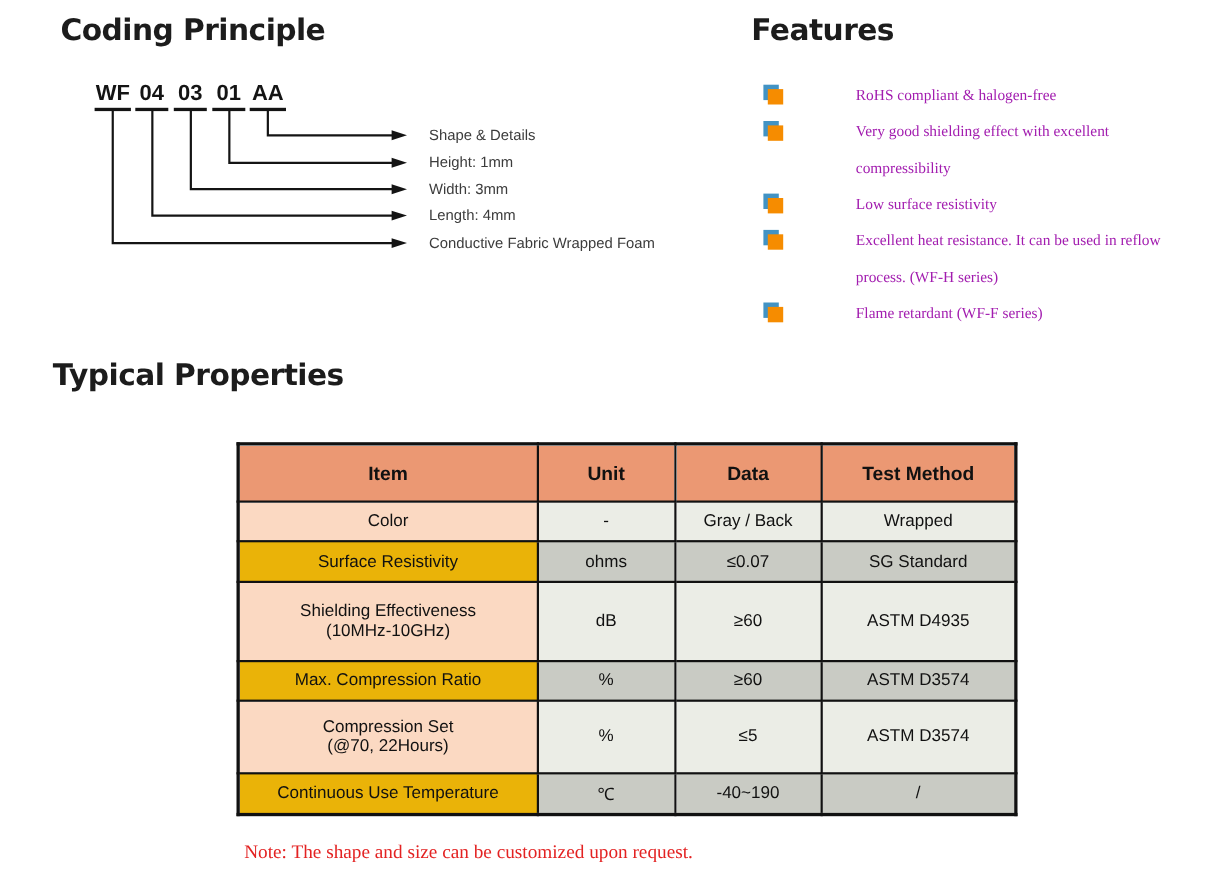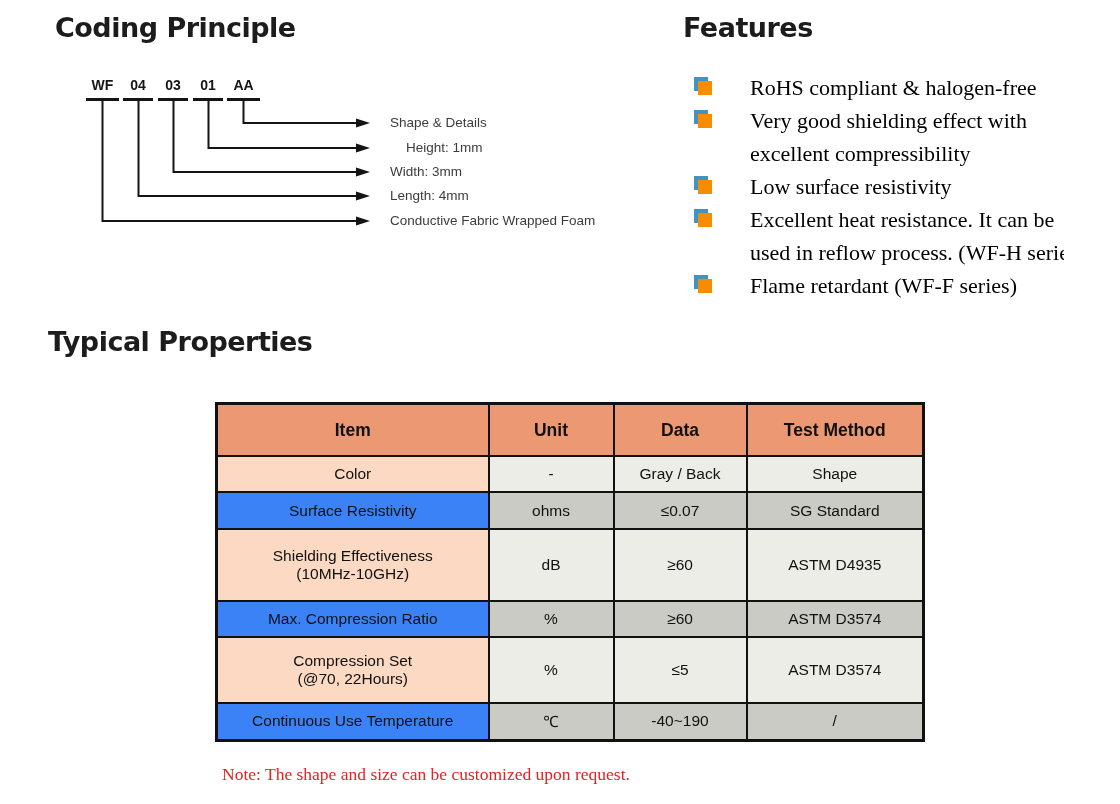--- a/index.html
+++ b/index.html
@@ -9,58 +9,58 @@
     font-family:"Liberation Sans", sans-serif; color:#1a1a1a;
   }
   .h-title {
     position:absolute; margin:0;
     font-family:"DejaVu Sans", sans-serif;
     font-weight:700; font-size:27px; letter-spacing:-0.5px; color:#1c1c1c;
   }
   
   .code-seg {
     position:absolute; top:74; height:24px; line-height:22px;
-    font-weight:700; font-size:14px; text-align:center;
+    font-weight:700; font-size:20px; text-align:center;
     border-bottom:3px solid #141414; color:#141414;
   }
   .diagram-svg { position:absolute; left:0; top:0; }
   .diag-label {
     position:absolute; left:390px; height:16px; line-height:16px;
     font-size:13.5px; color:#3c3c3c; white-space:nowrap;
   }
   
   .features-list { position:absolute; left:698px; top:71px; width:400px; }
   .feat-item { display:flex; align-items:flex-start; }
   .feat-bullet-col { width:52px; flex:0 0 52px; }
   .feat-bullet {
     display:block; width:14px; height:14px; margin-top:10px;
     background:#F68C00; box-shadow:-4px -4px 0 0 #4293C4;
   }
   .feat-text {
     width:345px; font-family:"Liberation Serif", serif;
-    font-size:22px; line-height:33px; color:#000000;
+    font-size:14px; line-height:33px; color:#a21caf;margin-left:28px;
   }
   
   .props-table {
     position:absolute; left:215px; top:402px;
     border-collapse:collapse; border:3px solid #111;
     font-family:"Liberation Sans", sans-serif; table-layout:fixed;
   }
   .props-table th, .props-table td {
     border:2px solid #111; text-align:center; vertical-align:middle;
     padding:0 6px; overflow:hidden;
   }
   .props-table th {
     height:50px; font-size:17.5px; font-weight:700;
     background:#EB9873; color:#111;
   }
   .props-table td { font-size:15.5px; color:#111; white-space:pre-line; }
   tr.row-light td.item-cell { background:#FBD9C2; }
   tr.row-light td.val-cell  { background:#EBEDE6; }
-  tr.row-dark  td.item-cell { background:#3b82f6; }
+  tr.row-dark  td.item-cell { background:#eab308; }
   tr.row-dark  td.val-cell  { background:#C9CBC4; }
   .note-text {
     position:absolute; left:222px; top:764px;
     font-family:"Liberation Serif", serif; font-size:17.5px; color:#E32222;
   }
 </style>
 </head>
 <body>
 
 <div class="page">
@@ -86,21 +86,21 @@
     </svg>
     <div id="code-row">
         <span class="code-seg" style="left: 86px; width: 33px; top: 74px;">WF</span>
         <span class="code-seg" style="left: 123px; width: 30px; top: 74px;">04</span>
         <span class="code-seg" style="left: 158px; width: 30px; top: 74px;">03</span>
         <span class="code-seg" style="left: 193px; width: 30px; top: 74px;">01</span>
         <span class="code-seg" style="left: 227px; width: 33px; top: 74px;">AA</span>
       </div>
     <div id="diagram-labels">
         <div class="diag-label" style="top: 115px;">Shape &amp; Details</div>
-        <div class="diag-label" style="top: 140px; margin-left: 16px;">Height: 1mm</div>
+        <div class="diag-label" style="top: 140px;">Height: 1mm</div>
         <div class="diag-label" style="top: 164px;">Width: 3mm</div>
         <div class="diag-label" style="top: 188px;">Length: 4mm</div>
         <div class="diag-label" style="top: 213px;">Conductive Fabric Wrapped Foam</div>
       </div>
   </div>
 
   <h1 class="h-title" style="left:683px; top:12px;">Features</h1>
   <div class="features-list" id="features-list">
       <div class="feat-item">
         <span class="feat-bullet-col">
@@ -149,21 +149,21 @@
           <th>Unit</th>
           <th>Data</th>
           <th>Test Method</th>
         </tr>
       </thead>
     <tbody id="props-body">
         <tr class="row-light" style="height: 36px;">
           <td class="item-cell">Color</td>
           <td class="val-cell">-</td>
           <td class="val-cell">Gray / Back</td>
-          <td class="val-cell">Shape</td>
+          <td class="val-cell">Wrapped</td>
         </tr>
         <tr class="row-dark" style="height: 37px;">
           <td class="item-cell">Surface Resistivity</td>
           <td class="val-cell">ohms</td>
           <td class="val-cell">≤0.07</td>
           <td class="val-cell">SG Standard</td>
         </tr>
         <tr class="row-light" style="height: 72px;">
           <td class="item-cell">Shielding Effectiveness
 (10MHz-10GHz)</td>

